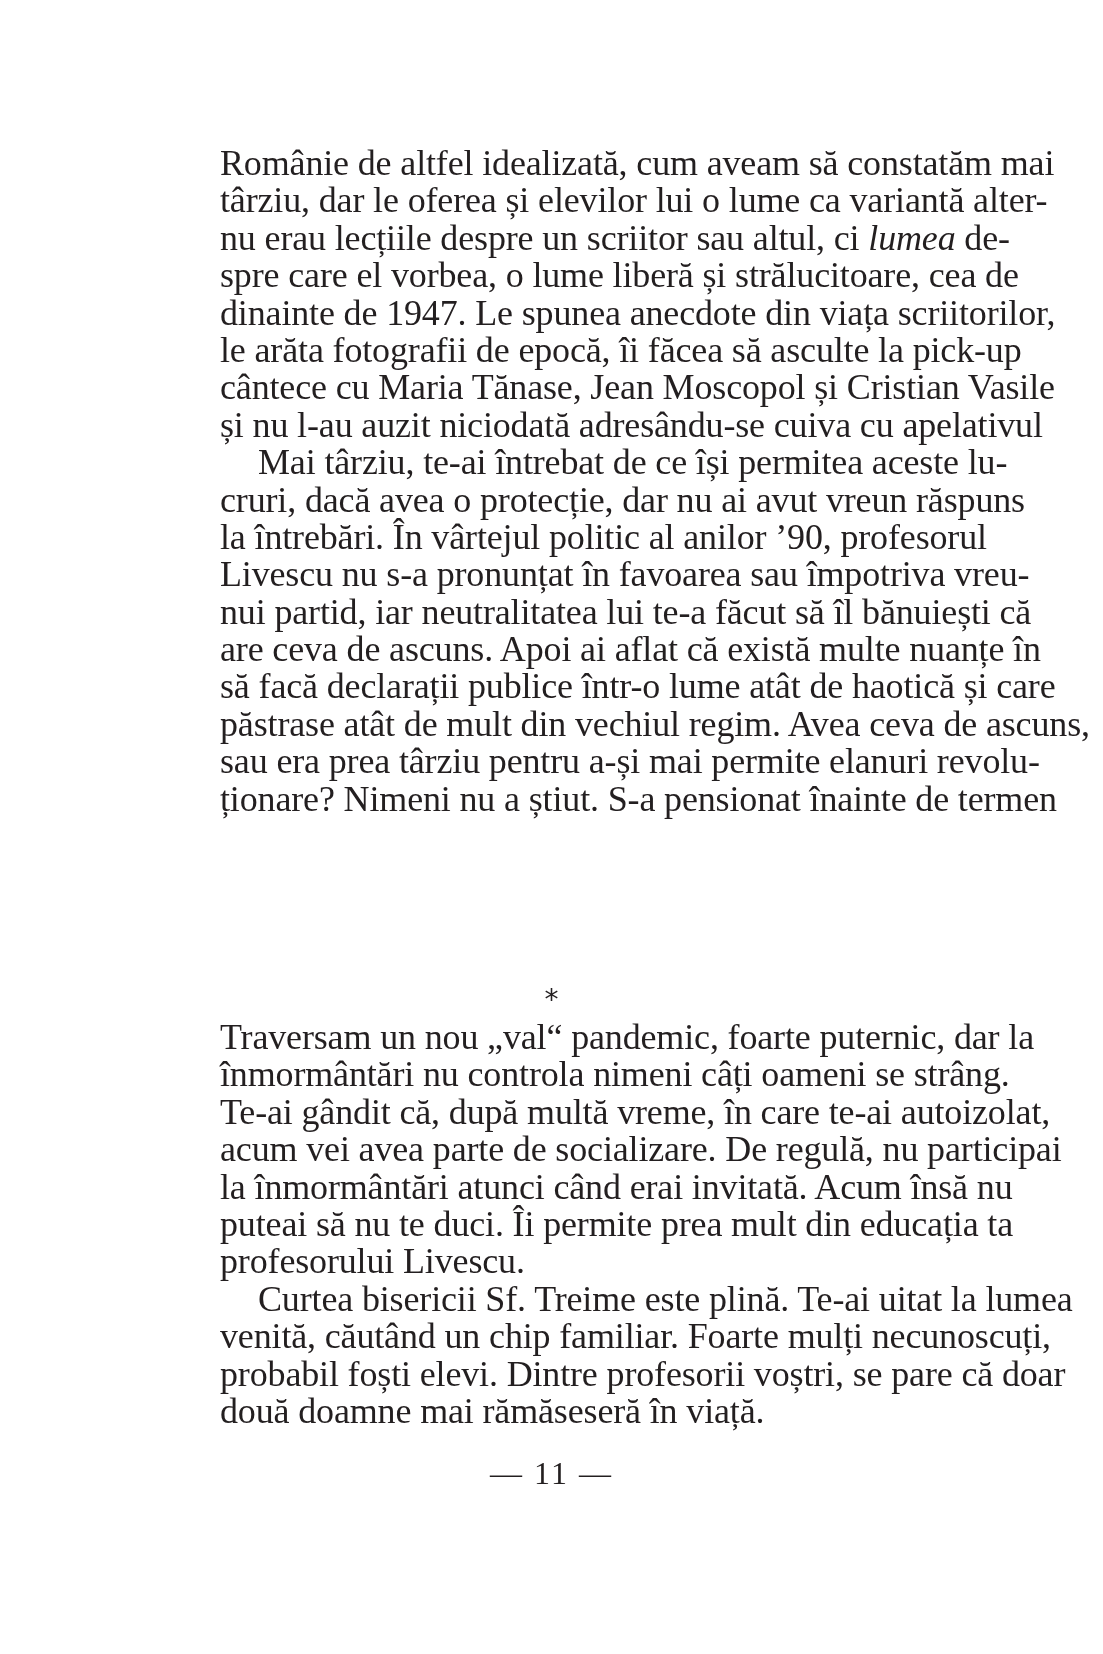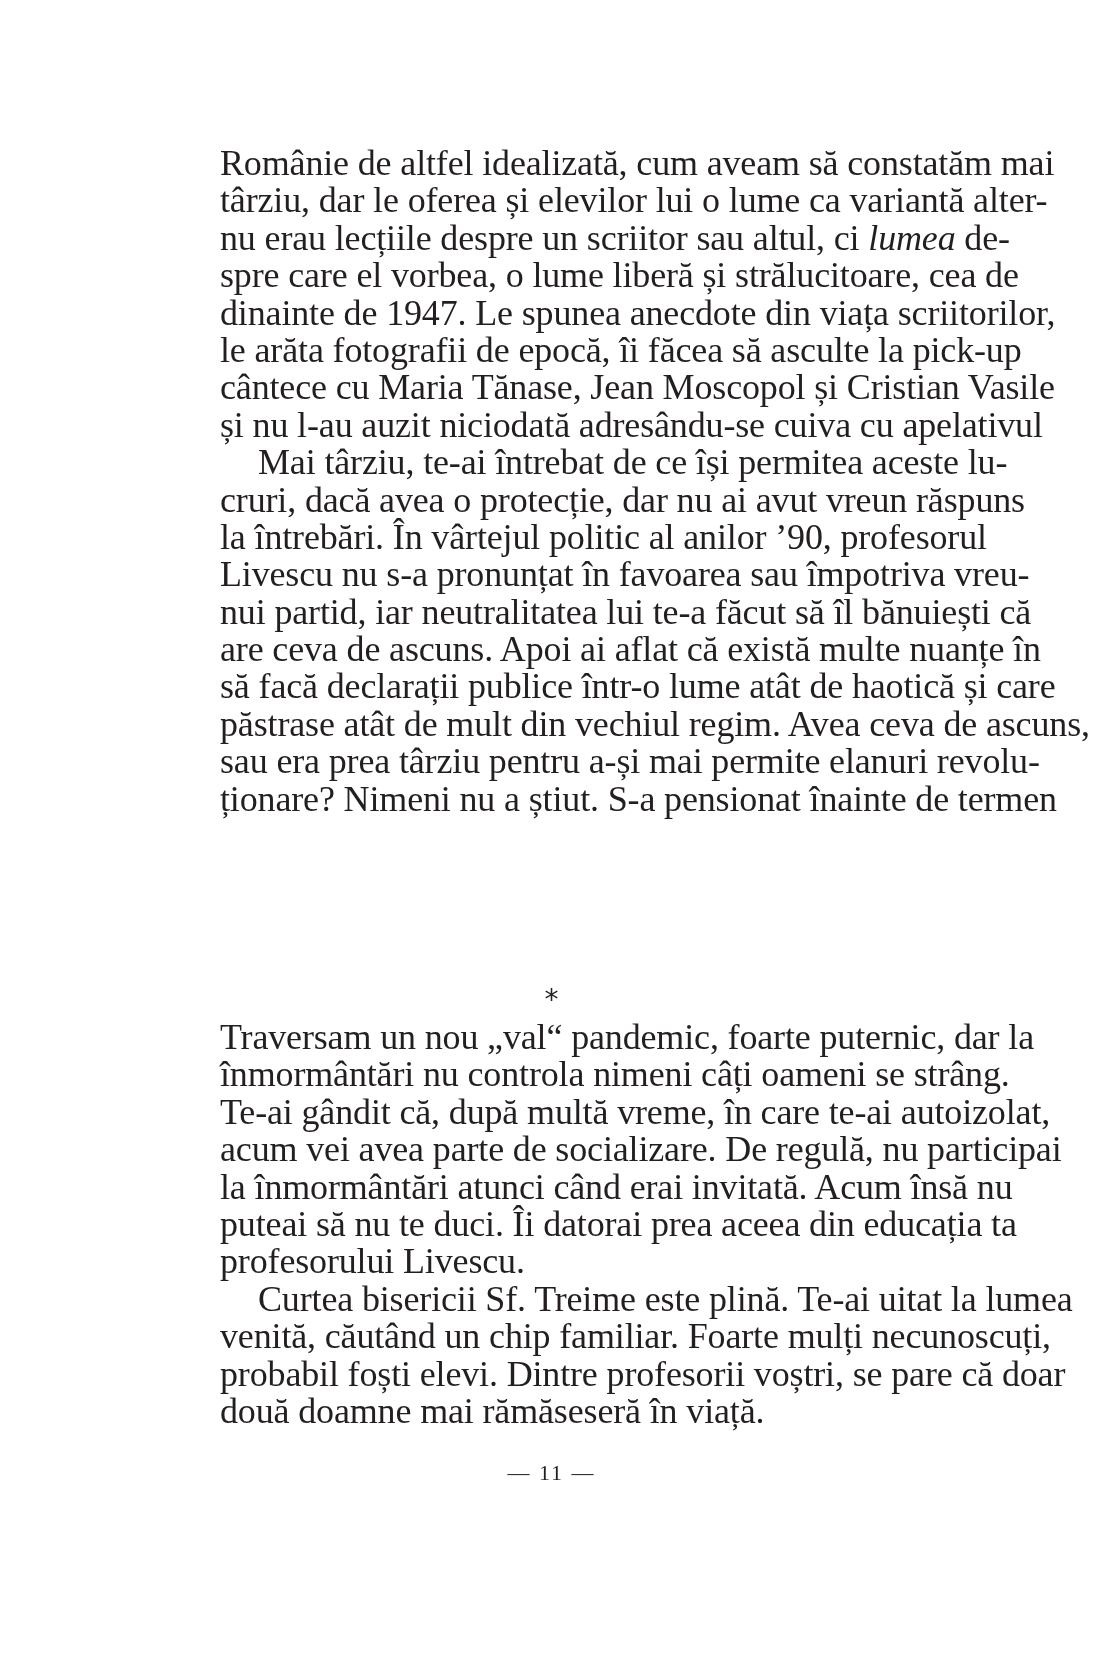--- a/index.html
+++ b/index.html
@@ -21,21 +21,21 @@
   .it { font-style: italic; }
   #b1 { top: 145px; }
   #b2 { top: 1019px; }
   .sep {
     position: absolute; left: 0; width: 1103px; top: 985px;
     text-align: center; font-size: 28px; line-height: 30px;
     font-family: "DejaVu Sans", sans-serif; color: #231f20;
   }
   .folio {
     position: absolute; left: 0; width: 1103px; top: 1458px;
-    text-align: center; font-size: 22px; line-height: 30px; color: #231f20;
+    text-align: center; font-size: 32px; line-height: 30px; color: #231f20;
     font-family: "Liberation Serif", serif; letter-spacing: 2px;
   }
 </style>
 </head>
 <body>
 
 <div class="page">
 
   <div class="block" id="b1">
     <div>
@@ -64,21 +64,21 @@
 
   <div class="sep">*</div>
 
   <div class="block" id="b2">
     <div>
       <span class="line">Traversam un nou „val“ pandemic, foarte puternic, dar la</span>
       <span class="line">înmormântări nu controla nimeni câți oameni se strâng.</span>
       <span class="line">Te-ai gândit că, după multă vreme, în care te-ai autoizolat,</span>
       <span class="line">acum vei avea parte de socializare. De regulă, nu participai</span>
       <span class="line">la înmormântări atunci când erai invitată. Acum însă nu</span>
-      <span class="line">puteai să nu te duci. Îi datorai prea aceea din educația ta</span>
+      <span class="line">puteai să nu te duci. Îi permite prea mult din educația ta</span>
       <span class="line last">profesorului Livescu.</span>
     </div>
     <div>
       <span class="line indent">Curtea bisericii Sf. Treime este plină. Te-ai uitat la lumea</span>
       <span class="line">venită, căutând un chip familiar. Foarte mulți necunoscuți,</span>
       <span class="line">probabil foști elevi. Dintre profesorii voștri, se pare că doar</span>
       <span class="line last">două doamne mai rămăseseră în viață.</span>
     </div>
   </div>
 

